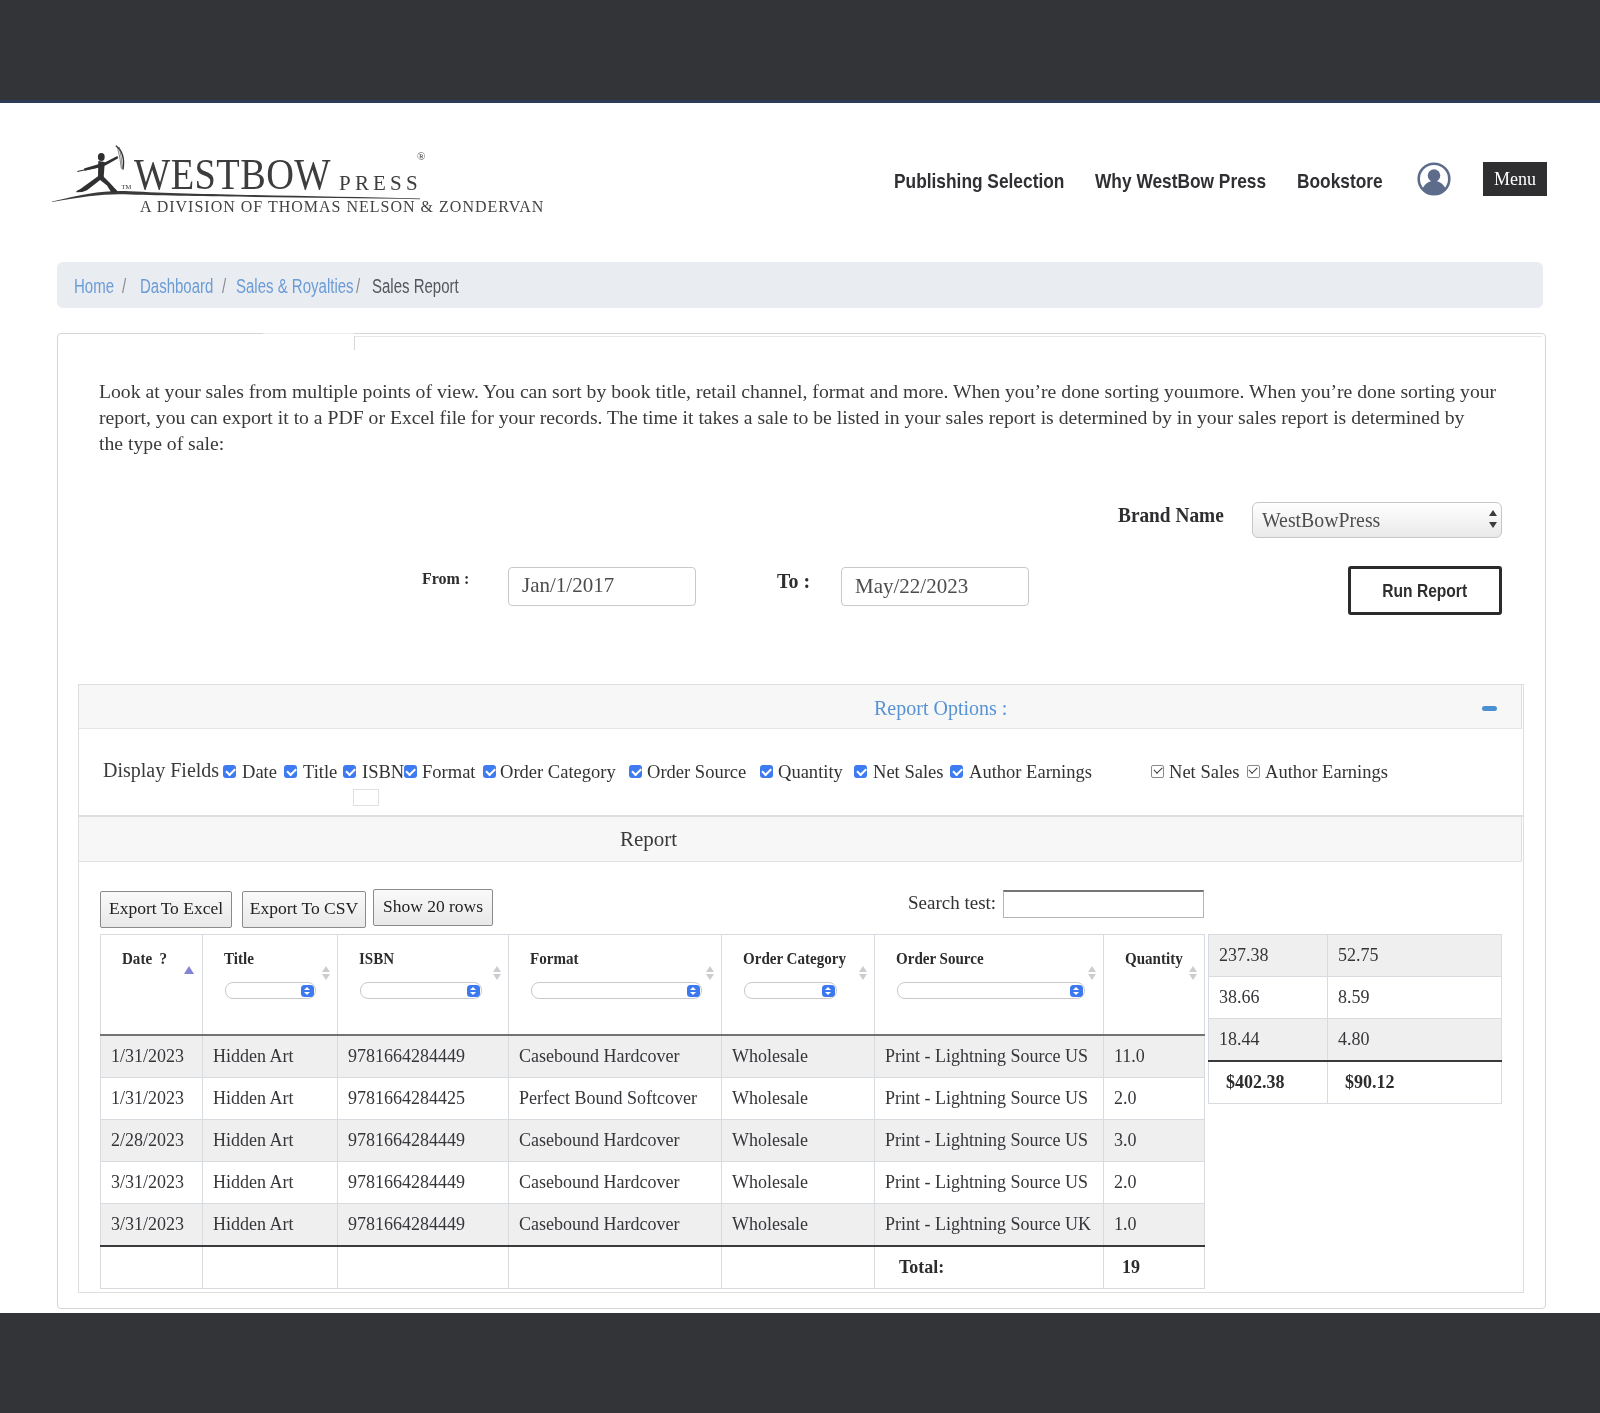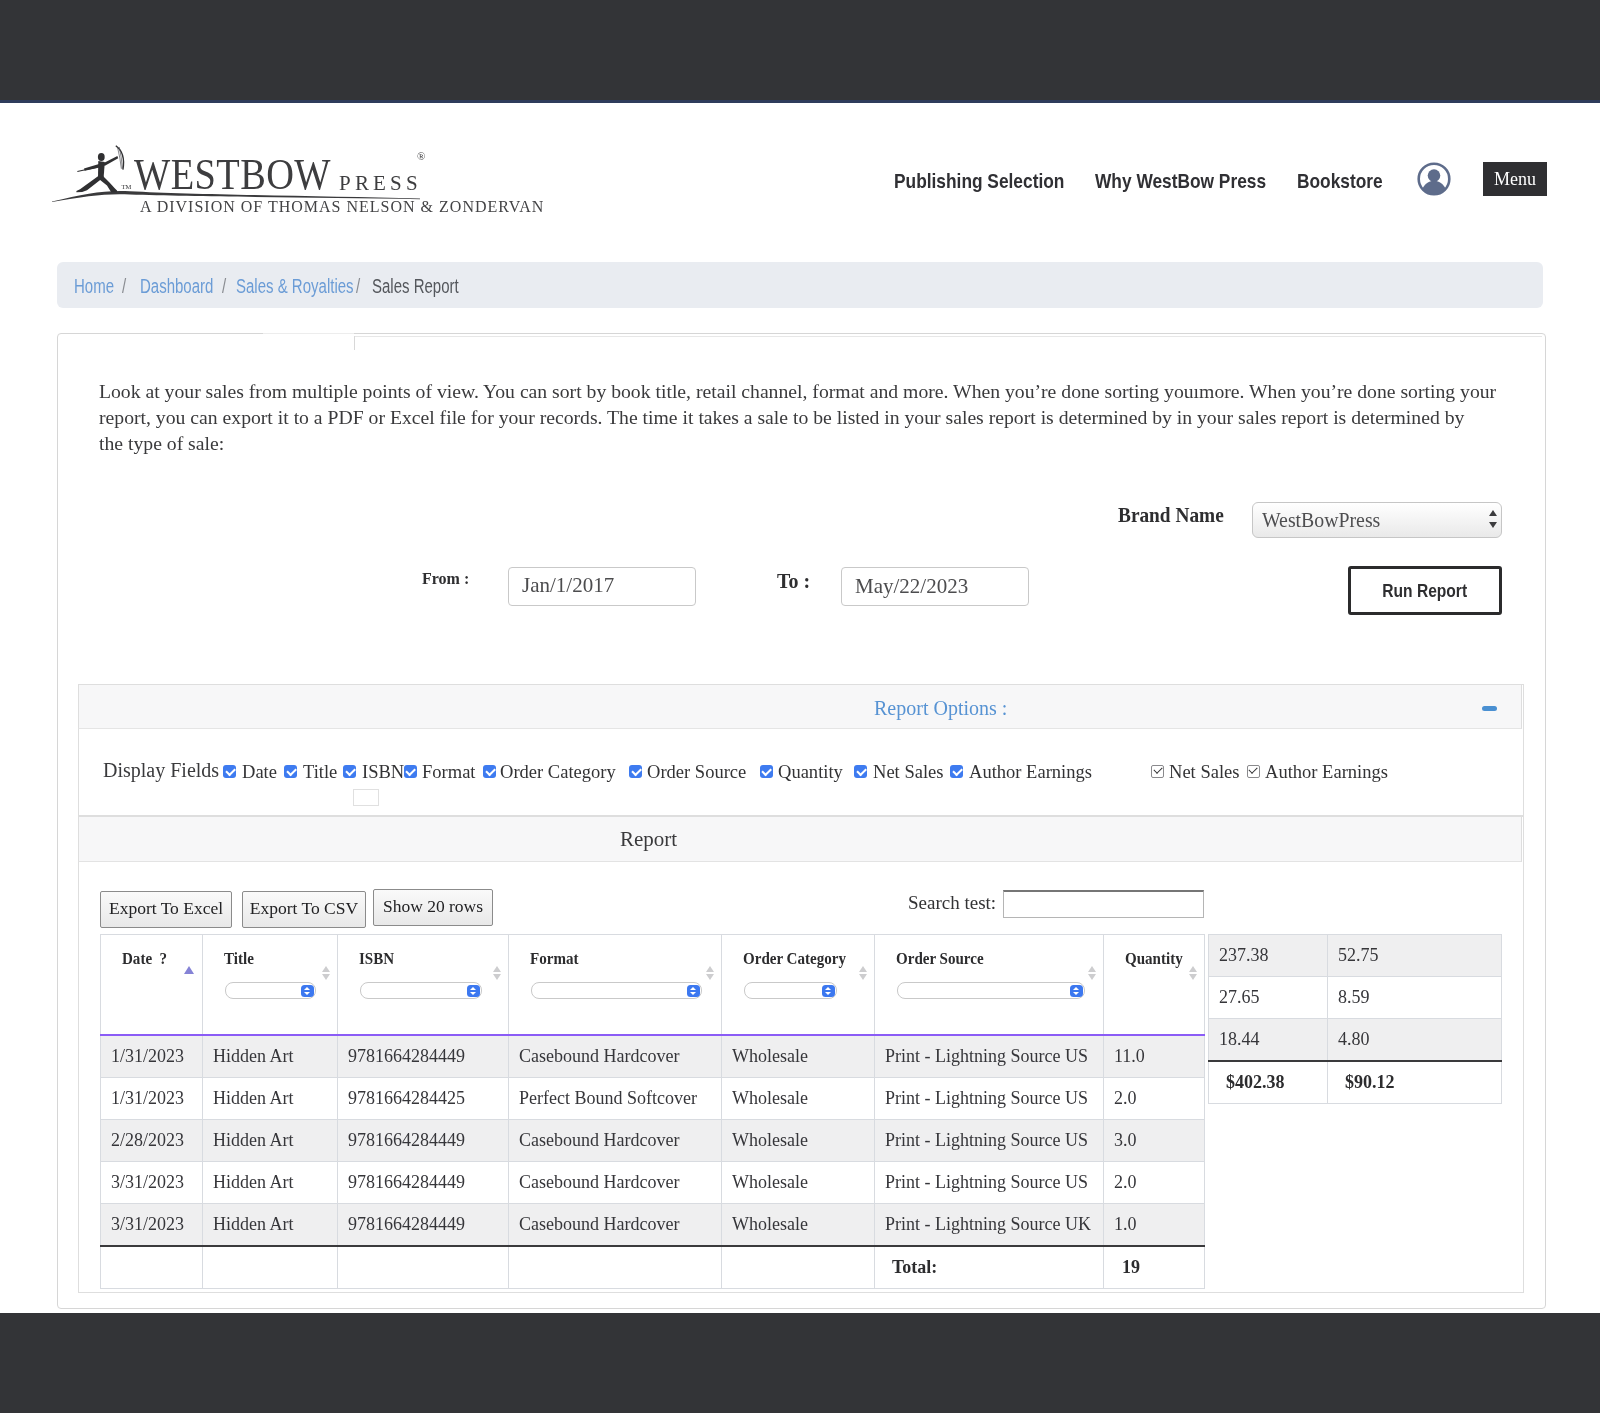--- a/index.html
+++ b/index.html
@@ -64,21 +64,21 @@
 .xbtn{position:absolute;border:1px solid #8b8b8b;border-radius:2px;background:linear-gradient(#fafafa,#e8e8e8);font-size:17.5px;color:#222224;text-align:center;}
 #xb1{left:100px;top:891px;width:130px;height:35px;line-height:33px;}
 #xb2{left:242px;top:891px;width:122px;height:35px;line-height:33px;}
 #xb3{left:373px;top:889px;width:118px;height:35px;line-height:33px;}
 #searchlabel{left:908px;top:892px;font-size:19px;color:#333335;}
 #searchinput{left:1003px;top:890px;width:199px;height:25px;border:1px solid #b5b5b5;border-top:2px solid #767676;background:#fff;}
 
 table.rpt{position:absolute;border-collapse:collapse;table-layout:fixed;font-family:"Liberation Serif",serif;font-size:18px;color:#36363a;}
 .rpt td,.rpt th{border:1px solid #d8dbe0;padding:0 0 0 10px;text-align:left;overflow:hidden;white-space:nowrap;}
 .rpt td{height:41px;line-height:41px;}
-.rpt th{height:75px;position:relative;border-bottom:2px solid #8b5cf6;font-weight:normal;padding:12px;}
+.rpt th{height:75px;position:relative;border-bottom:2px solid #737373;font-weight:normal;padding:12px;}
 .rpt tr.stripe td{background:#efeff0;}
 .rpt tr.lastrow td{border-bottom:2px solid #3a3a3c;}
 .hl{position:absolute;left:21px;top:13px;font-weight:700;font-size:17.5px;color:#2c2c2e;white-space:nowrap;transform:scaleX(0.86);transform-origin:0 0;}
 .sarr{position:absolute;right:7px;top:31px;width:8px;}
 .sarr i{display:block;width:0;height:0;border-left:4px solid transparent;border-right:4px solid transparent;}
 .sarr .u{border-bottom:6px solid #cdcdcf;margin-bottom:2px;}
 .sarr .d{border-top:6px solid #cdcdcf;}
 .dsort{position:absolute;left:83px;top:31px;width:0;height:0;border-left:5px solid transparent;border-right:5px solid transparent;border-bottom:8px solid #8583d6;}
 .fsel{position:absolute;left:22px;top:47px;height:15px;border:1px solid #c9c9c9;border-radius:8px;background:#fff;}
 .fbtn{position:absolute;right:1.5px;top:1.5px;width:12.5px;height:12.5px;border-radius:3.5px;background:#3c78f0;}
@@ -308,38 +308,38 @@
         <td>Wholesale</td>
         <td>Print - Lightning Source UK</td>
         <td>1.0</td>
       </tr>
 <tr>
         <td></td>
         <td></td>
         <td></td>
         <td></td>
         <td></td>
-        <td class="tot" style="padding-left:17px;">Total:</td>
+        <td class="tot" style="padding-left:24px;">Total:</td>
         <td class="tot" style="padding-left:18px;">19</td>
       </tr>
 </tbody>
   </table>
 
 <table class="rpt" style="left:1208px;top:934px;width:293px;">
 <colgroup>
       <col style="width:119px">
       <col style="width:174px">
     </colgroup>
 <tbody>
 <tr class="stripe">
         <td>237.38</td>
         <td>52.75</td>
       </tr>
 <tr>
-        <td>27.65</td>
+        <td>38.66</td>
         <td>8.59</td>
       </tr>
 <tr class="stripe lastrow">
         <td>18.44</td>
         <td>4.80</td>
       </tr>
 <tr>
         <td class="tot" style="padding-left:17px;">$402.38</td>
         <td class="tot" style="padding-left:17px;">$90.12</td>
       </tr>

